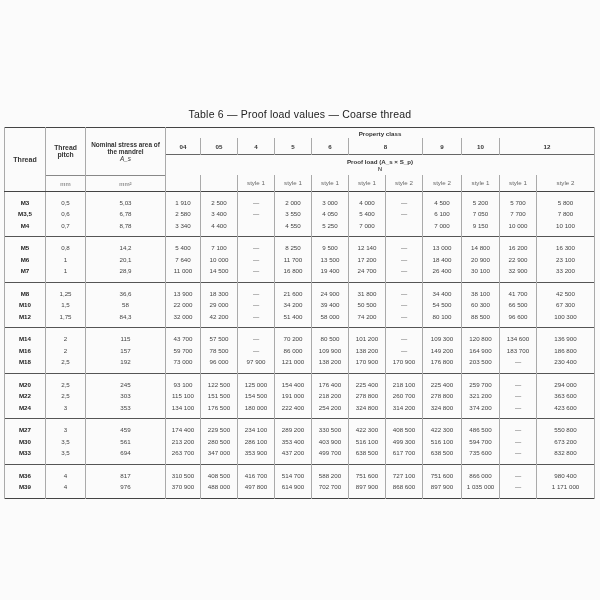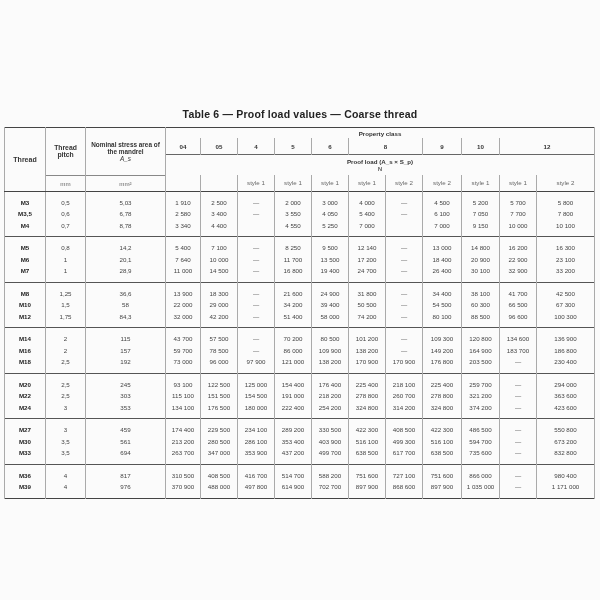--- a/index.html
+++ b/index.html
@@ -1,17 +1,17 @@
 <!DOCTYPE html>
 <html><head>
 <meta charset="utf-8">
 <style>
   html, body { margin:0; padding:0; background:#fbfbfb; }
   body { width:600px; height:600px; position:relative; overflow:hidden; font-family:"Liberation Sans", sans-serif; color:#333; }
-  .title { position:absolute; top:108px; left:0; width:600px; text-align:center; font-size:10.5px; font-weight:bold; color:#222; letter-spacing:0.2px; }
+  .title { position:absolute; top:108px; left:0; width:600px; text-align:center; font-size:10.5px; font-weight:normal; color:#222; letter-spacing:0.2px; }
   table { position:absolute; left:4px; top:127px; width:591px; border-collapse:collapse; table-layout:fixed; font-size:6.2px; }
   td, th { border-left:1px solid #aaa; border-right:1px solid #aaa; text-align:center; padding:0; font-weight:normal; color:#444; overflow:hidden; white-space:nowrap; }
   table { border:1.5px solid #444; }
   .hdr th { height:12px; }
   .hb { font-weight:bold; color:#333; }
   .row-first td { padding-top:5px; }
   .row-last td { padding-bottom:5px; }
   tbody td { height:11.5px; }
   .group-sep td { border-top:1.5px solid #555; }
   .thread-cell { font-weight:bold; color:#222; }

